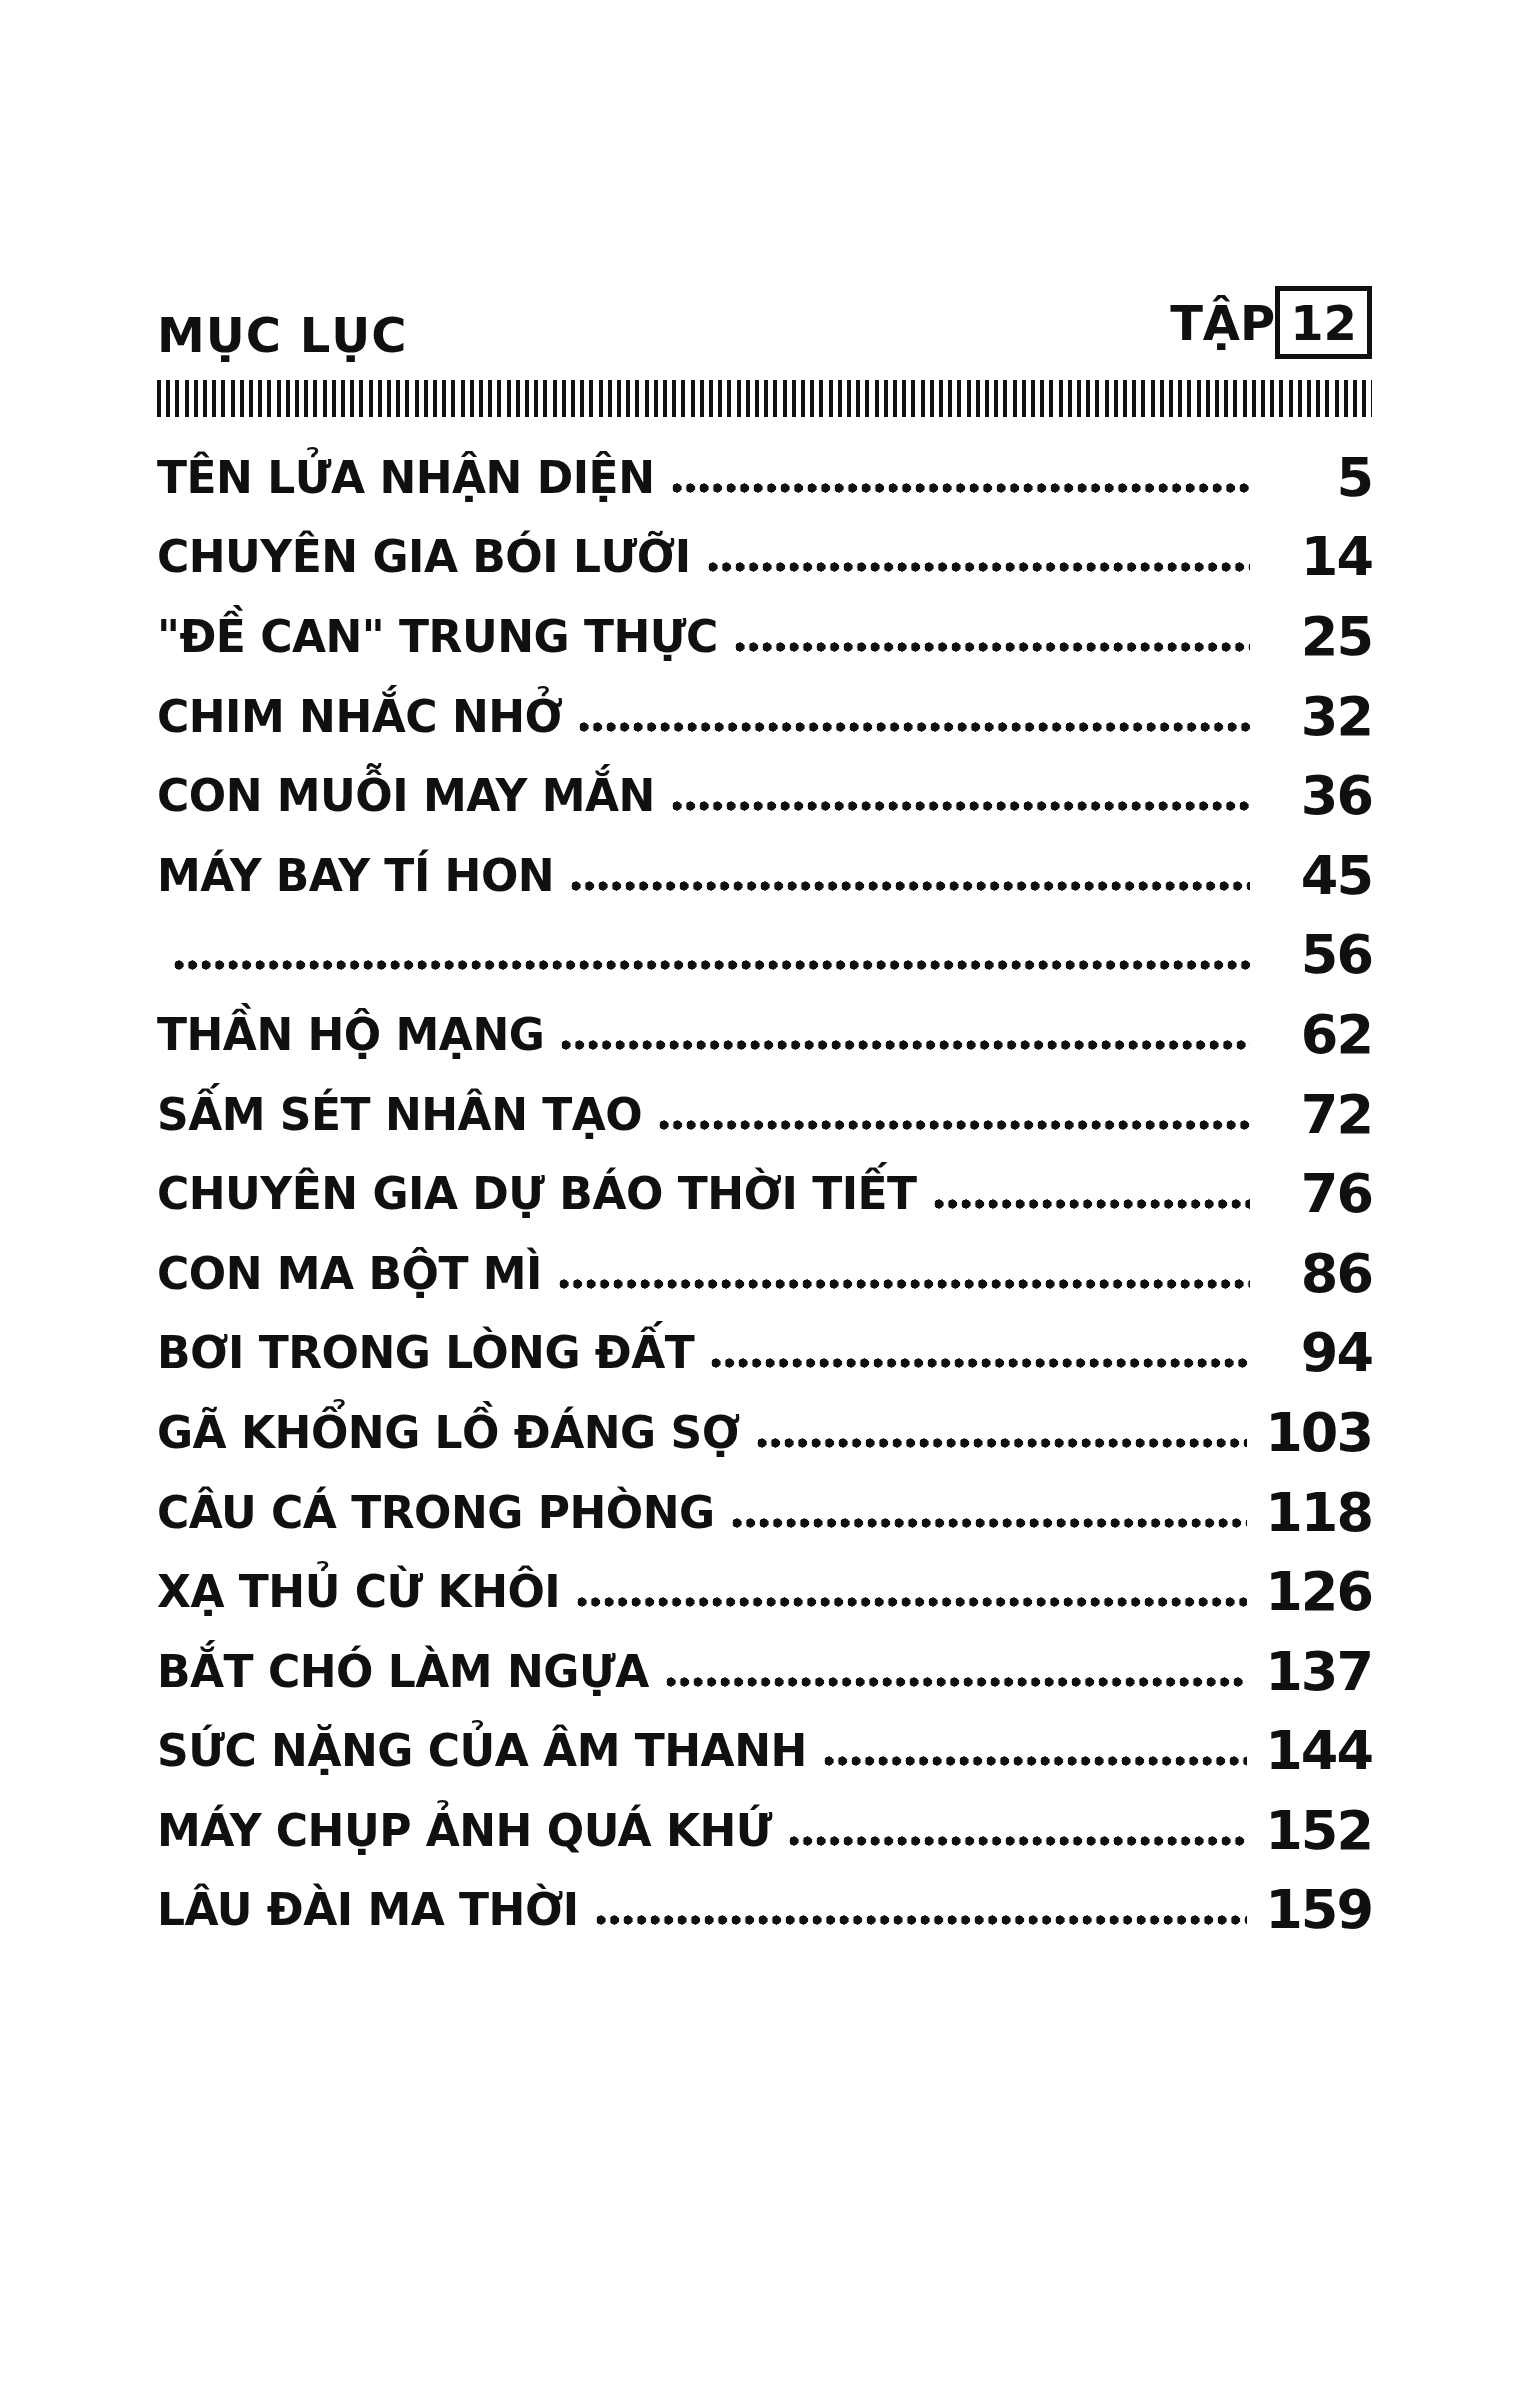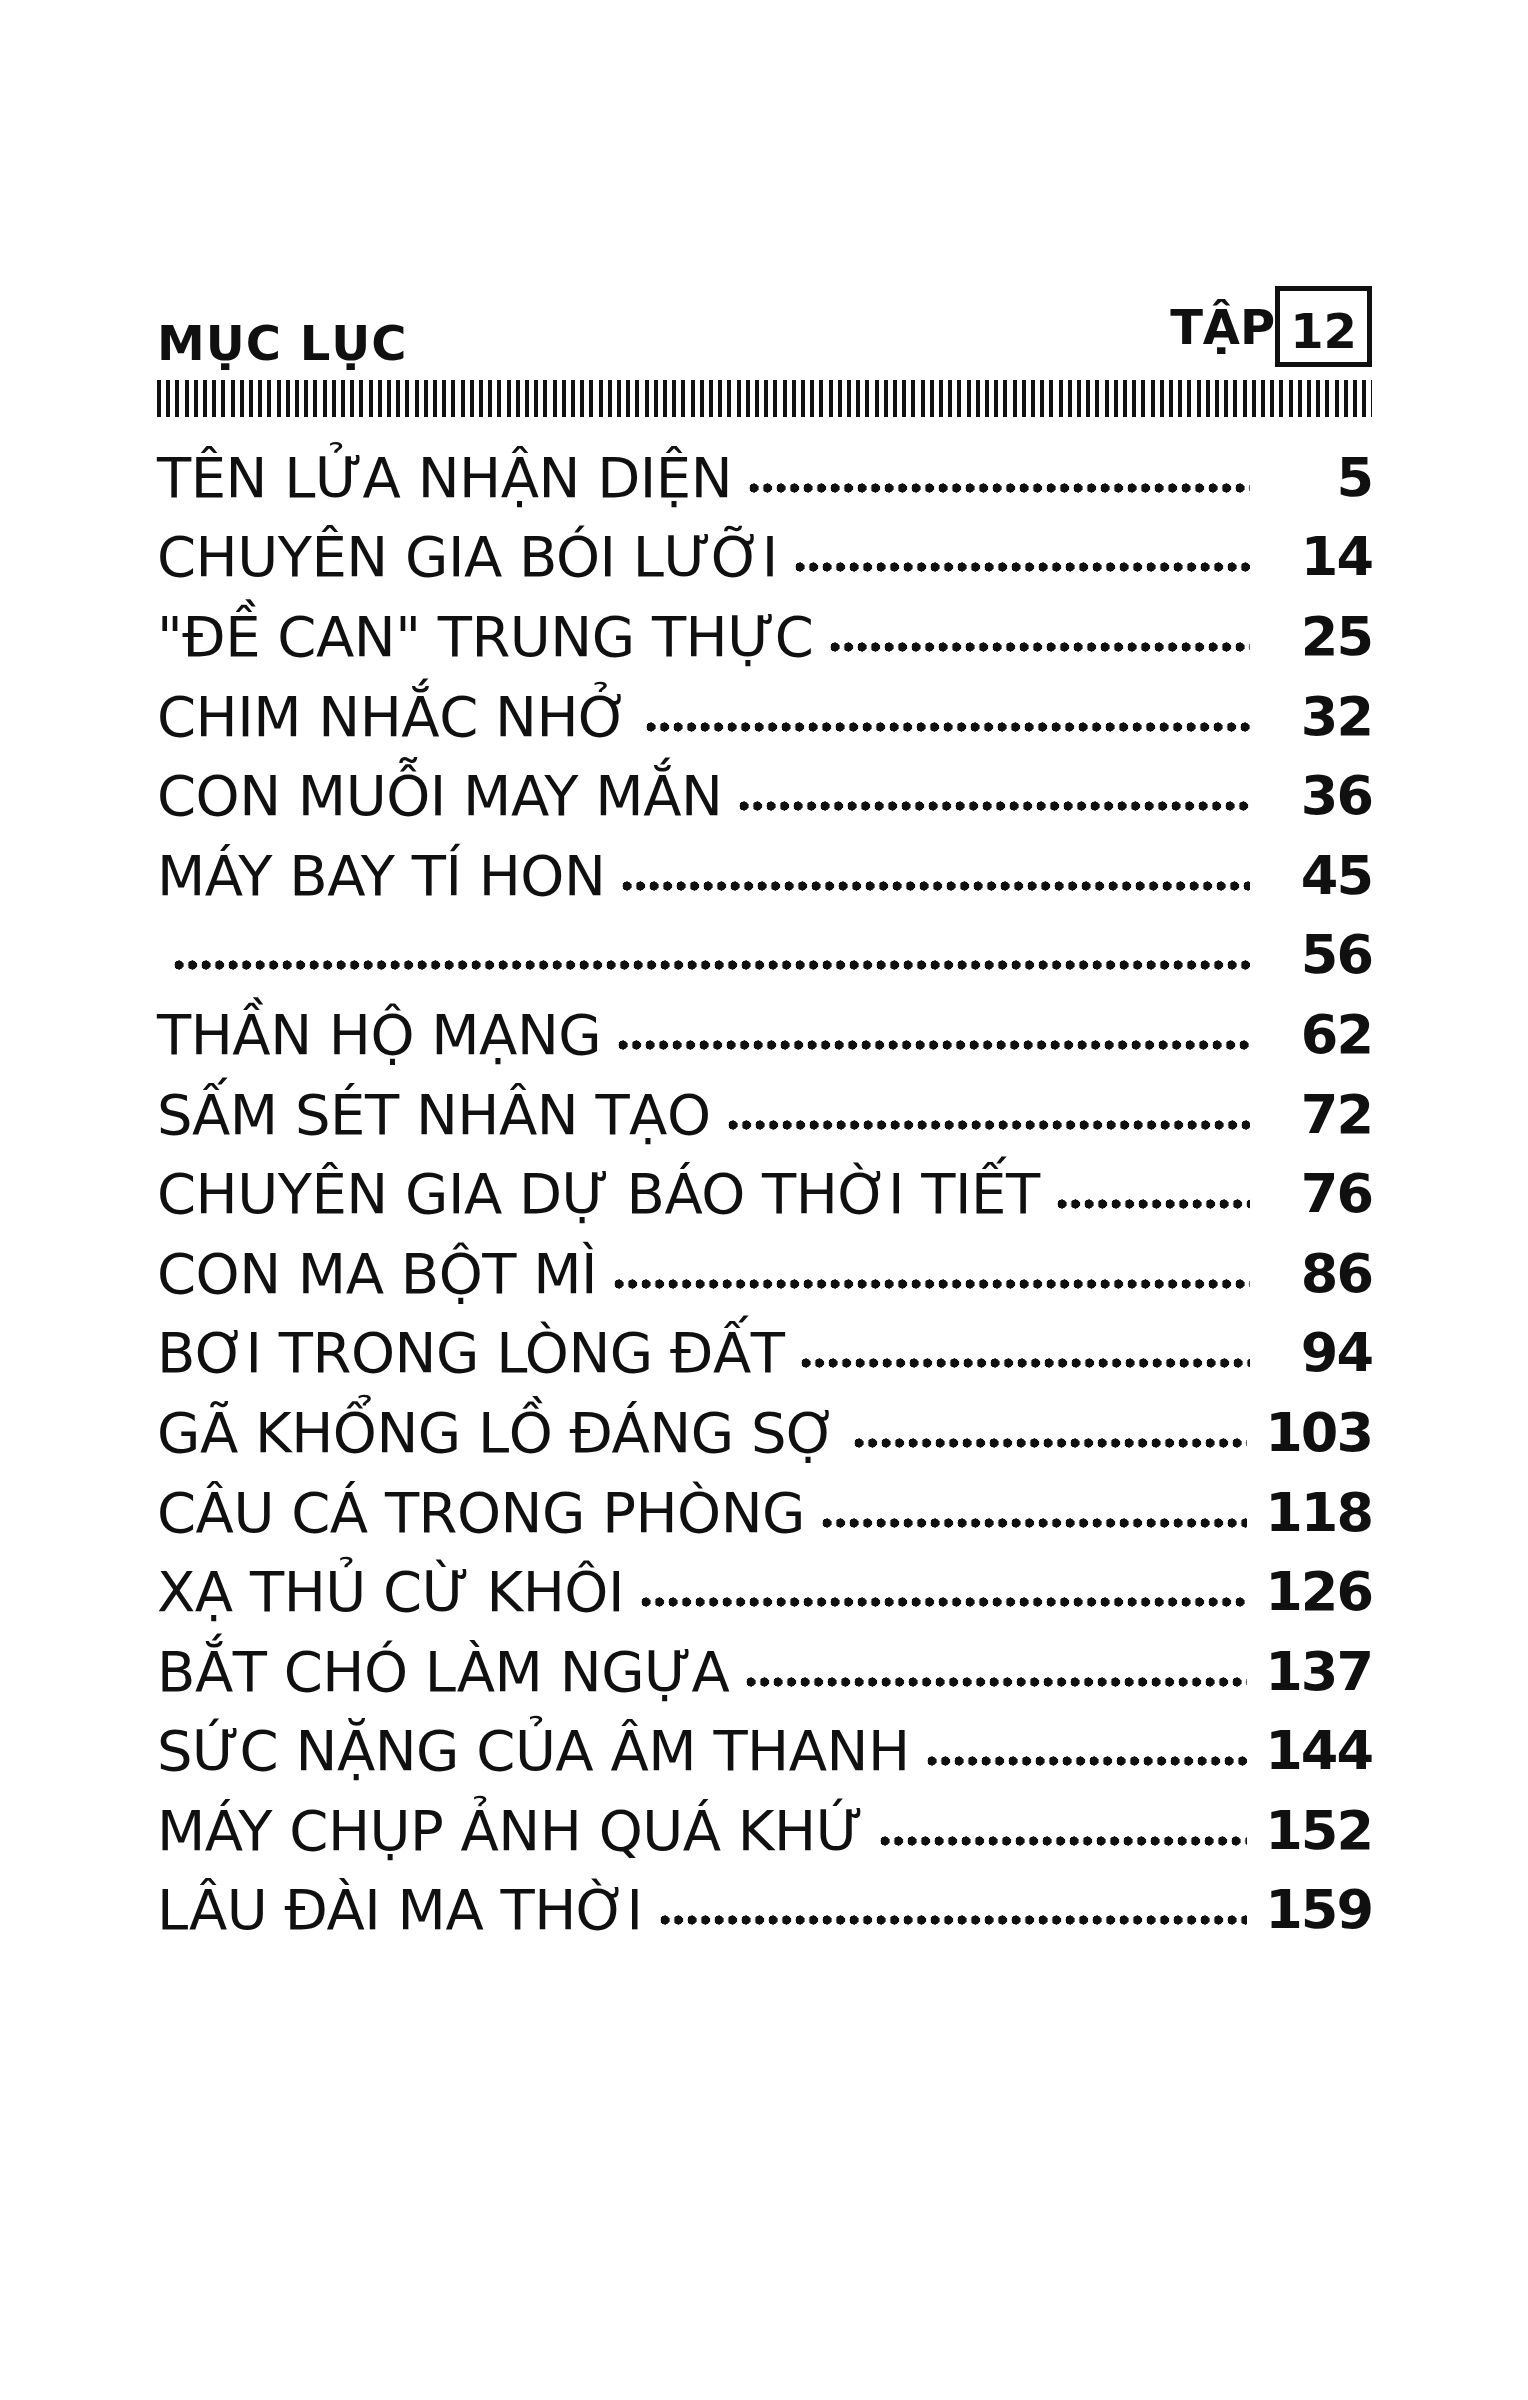--- a/index.html
+++ b/index.html
@@ -34,21 +34,21 @@
   .volume {
     display: flex;
     align-items: center;
     font-size: 48px;
     font-weight: 700;
     line-height: 1;
   }
   .volume-box {
     display: inline-block;
     border: 5px solid #101010;
-    padding: 16px 10px 7px;
+    padding: 8px 10px 7px;
     line-height: 1;
   }
   .striped-divider {
     position: absolute;
     left: 157px;
     right: 156px;
     top: 380px;
     height: 37px;
     background: repeating-linear-gradient(90deg, #101010 0 4px, transparent 4px 9.2px);
   }
@@ -57,22 +57,22 @@
     left: 157px;
     right: 156px;
     top: 438px;
   }
   .row {
     height: 79.6px;
     display: flex;
     align-items: center;
   }
   .t {
-    font-size: 56px;
-    font-weight: 400;
+    font-size: 44px;
+    font-weight: 700;
     letter-spacing: -0.5px;
     white-space: nowrap;
     line-height: 1;
   }
   .dots {
     flex: 1 1 auto;
     height: 12px;
     margin-left: 16px;
     margin-right: 18px;
     transform: translateY(10px);

